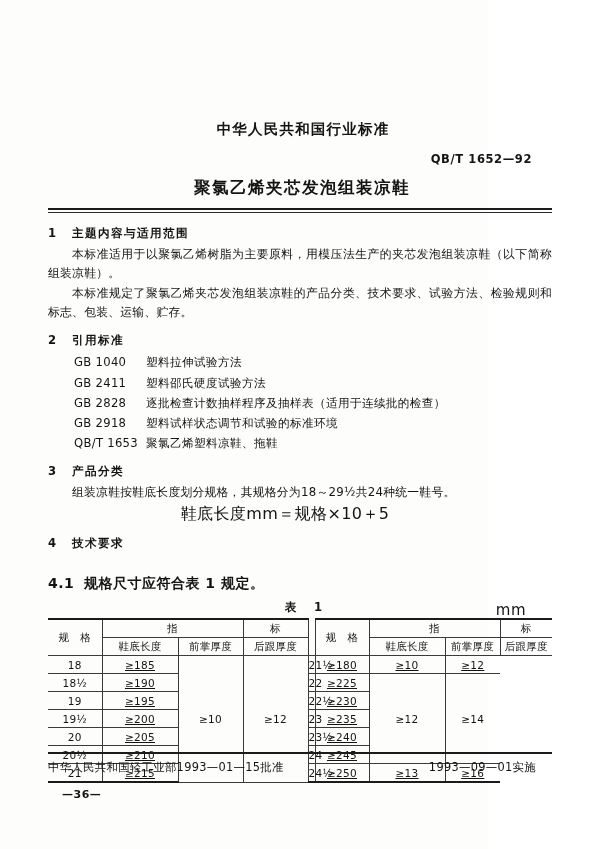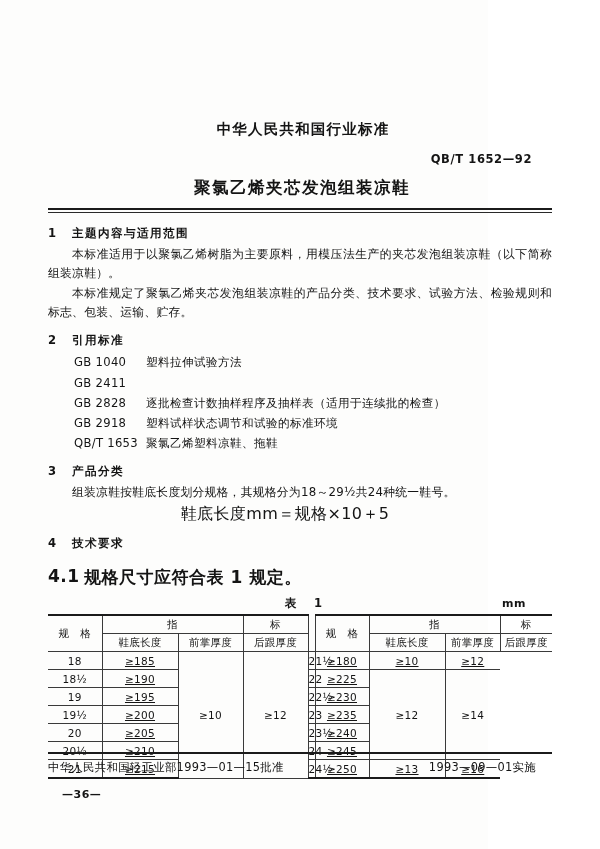--- a/index.html
+++ b/index.html
@@ -115,47 +115,47 @@
     text-align: center;
     margin-top: 2px;
     letter-spacing: 0.4px;
     padding-right: 30px;
   }
 
   .sec-block { margin-top: 11px; }
   .sec-block.tight { margin-top: 9px; }
 
   .clause {
-    font-size: 17px;
+    font-size: 14px;
     font-weight: bold;
     letter-spacing: 0.5px;
     display: flex;
-    margin-top: 15px;
+    margin-top: 24px;
   }
   .clause .num { width: 36px; flex: 0 0 36px; }
 
   
   .table-caption-row {
     position: relative;
     margin-top: 7px;
     height: 16px;
   }
   .table-caption {
     text-align: center;
     font-size: 11.6px;
     font-weight: bold;
     letter-spacing: 3px;
     padding-left: 10px;
   }
   .table-unit {
     position: absolute;
     right: 26px;
     top: 1px;
-    font-size: 11px;
-    font-weight: bold;
+    font-size: 15px;
+    font-weight: normal;
     letter-spacing: 0.5px;
   }
 
   table.spec {
     border-collapse: collapse;
     width: 504px;
     margin-top: 2px;
     table-layout: fixed;
   }
   table.spec td, table.spec th {
@@ -250,20 +250,21 @@
           <span class="num">2</span>
           <span class="txt">引用标准</span>
         </div>
         <ul class="ref-list">
           <li class="ref-item">
             <span class="code">GB 1040</span>
             <span class="name">塑料拉伸试验方法</span>
           </li>
           <li class="ref-item">
             <span class="code">GB 2411</span>
+            <span class="name">塑料邵氏硬度试验方法</span>
           </li>
           <li class="ref-item">
             <span class="code">GB 2828</span>
             <span class="name">逐批检查计数抽样程序及抽样表（适用于连续批的检查）</span>
           </li>
           <li class="ref-item">
             <span class="code">GB 2918</span>
             <span class="name">塑料试样状态调节和试验的标准环境</span>
           </li>
           <li class="ref-item">

